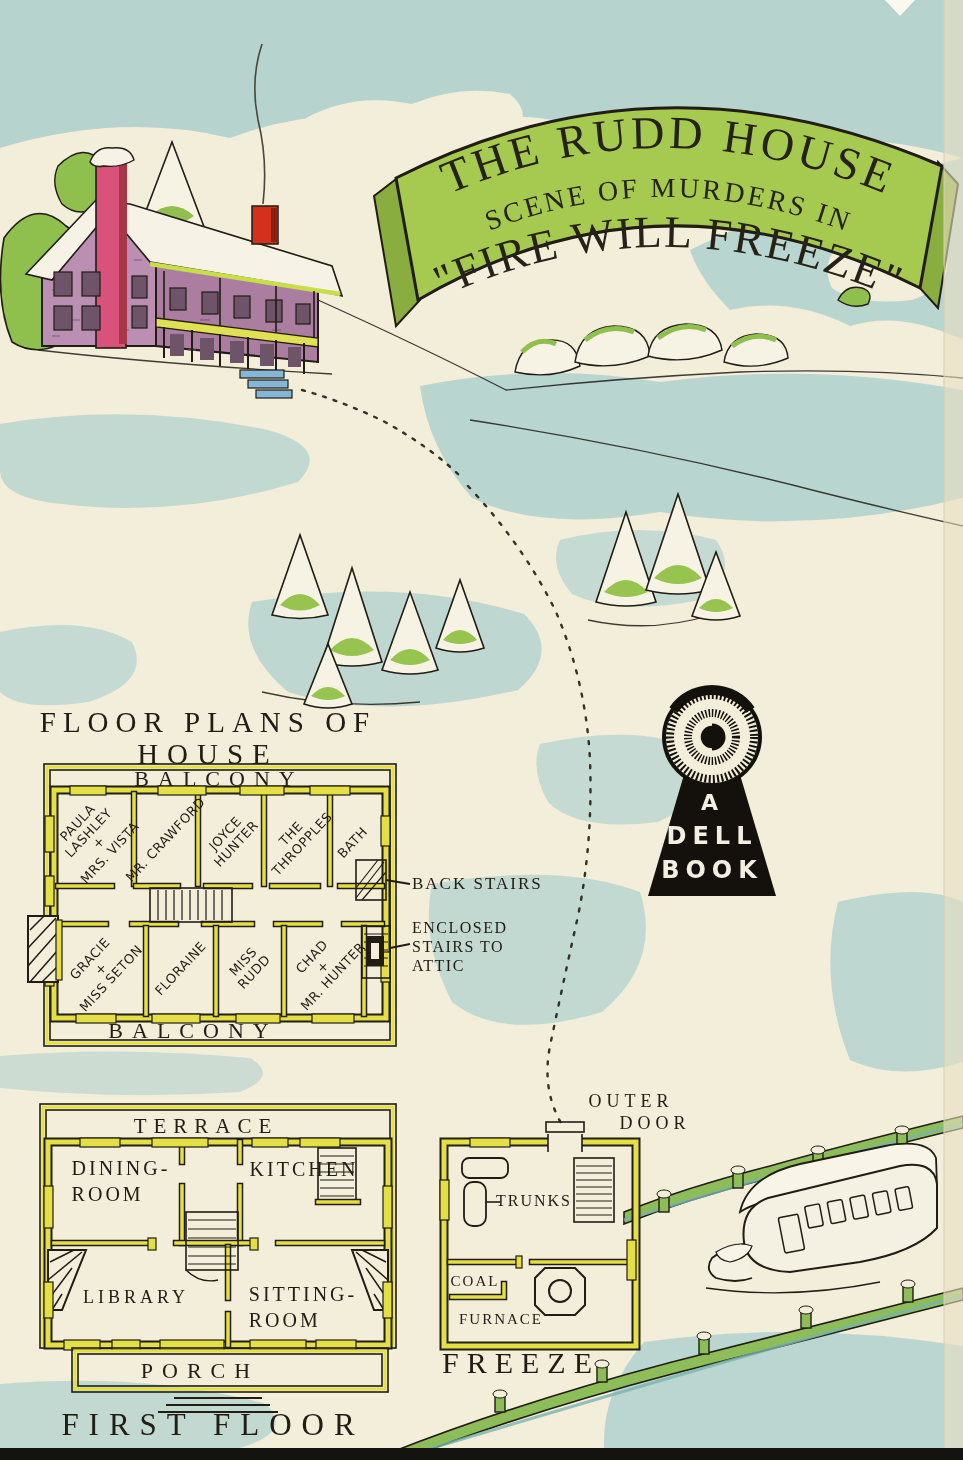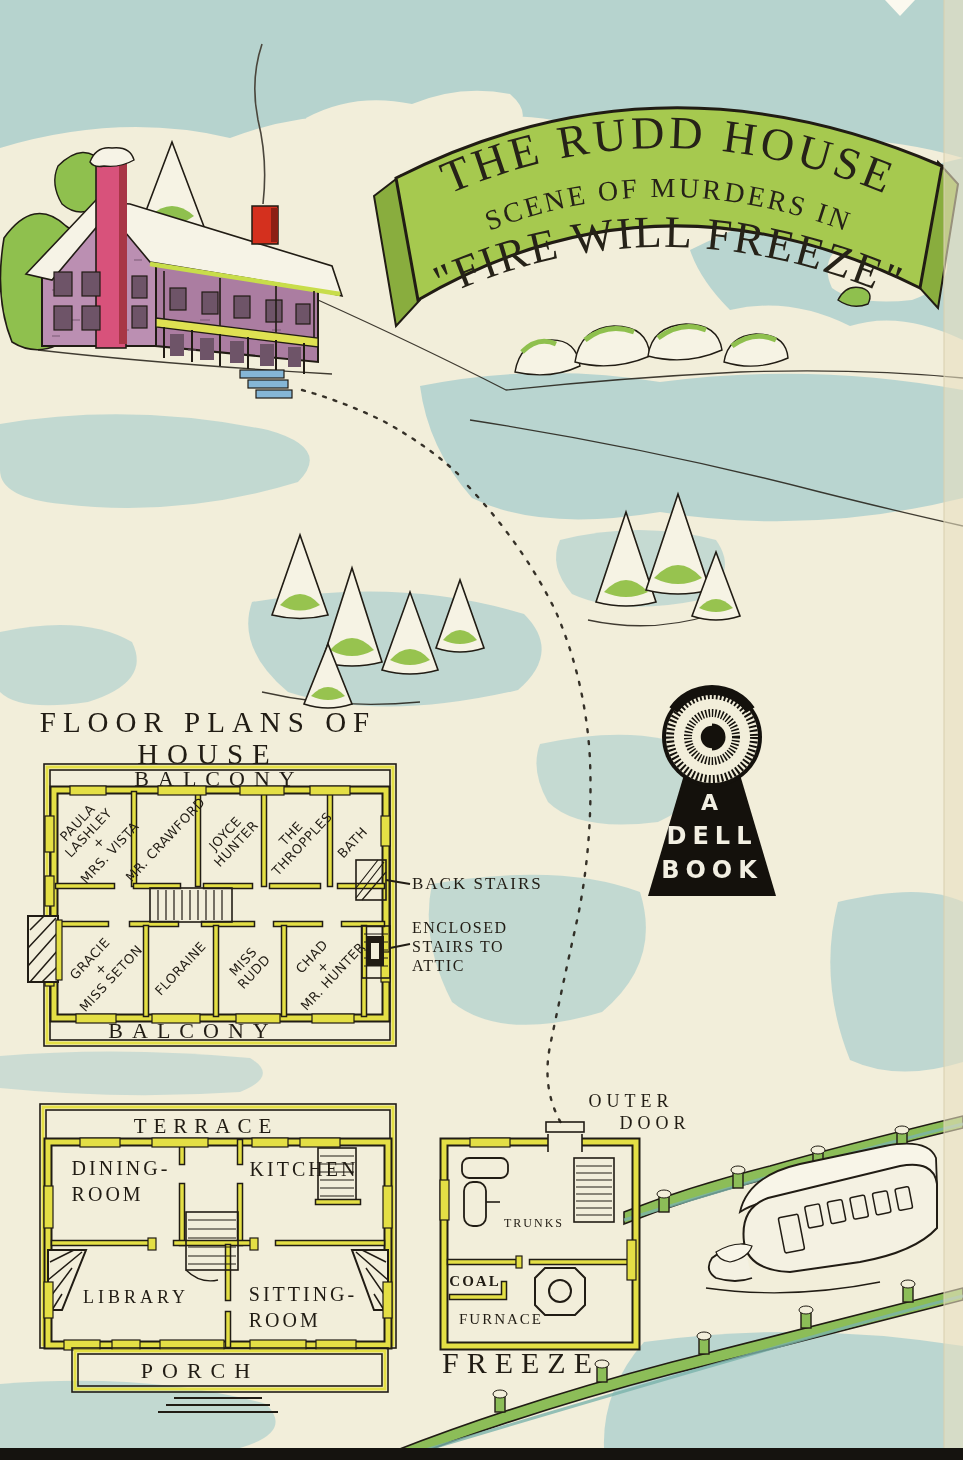--- a/index.html
+++ b/index.html
@@ -451,22 +451,23 @@
     <span>DINING-</span>
     <span>ROOM</span>
   </div>
   <div class="lbl" style="left:304px;top:1169px;font-size:20px;letter-spacing:3px;">KITCHEN</div>
   <div class="lbl" style="left:136px;top:1297px;font-size:18px;letter-spacing:4px;">LIBRARY</div>
   <div class="lbl" style="left:303px;top:1307px;font-size:20px;letter-spacing:3px;line-height:1.3;">
     <span>SITTING-</span>
     <span>ROOM</span>
   </div>
   <div class="lbl" style="left:200px;top:1371px;font-size:22px;letter-spacing:9px;">PORCH</div>
+  <div class="lbl" style="left:213px;top:1425px;font-size:31px;letter-spacing:10px;">FIRST FLOOR</div>
 
   <div class="lbl" style="left:631px;top:1101px;font-size:18px;letter-spacing:5px;">OUTER</div>
   <div class="lbl" style="left:655px;top:1123px;font-size:18px;letter-spacing:5px;">DOOR</div>
-  <div class="lbl" style="left:534px;top:1201px;font-size:12px;letter-spacing:2px;margin-top:22px;">TRUNKS</div>
-  <div class="lbl" style="left:475px;top:1281px;font-size:15px;letter-spacing:2px;font-weight:bold;">COAL</div>
+  <div class="lbl" style="left:534px;top:1201px;font-size:16px;letter-spacing:2px;">TRUNKS</div>
+  <div class="lbl" style="left:475px;top:1281px;font-size:15px;letter-spacing:2px;">COAL</div>
   <div class="lbl" style="left:501px;top:1319px;font-size:15px;letter-spacing:2px;">FURNACE</div>
   <div class="lbl" style="left:521px;top:1363px;font-size:30px;letter-spacing:8px;">FREEZE</div>
 </div>
 
 </div>
 
 </body></html>

